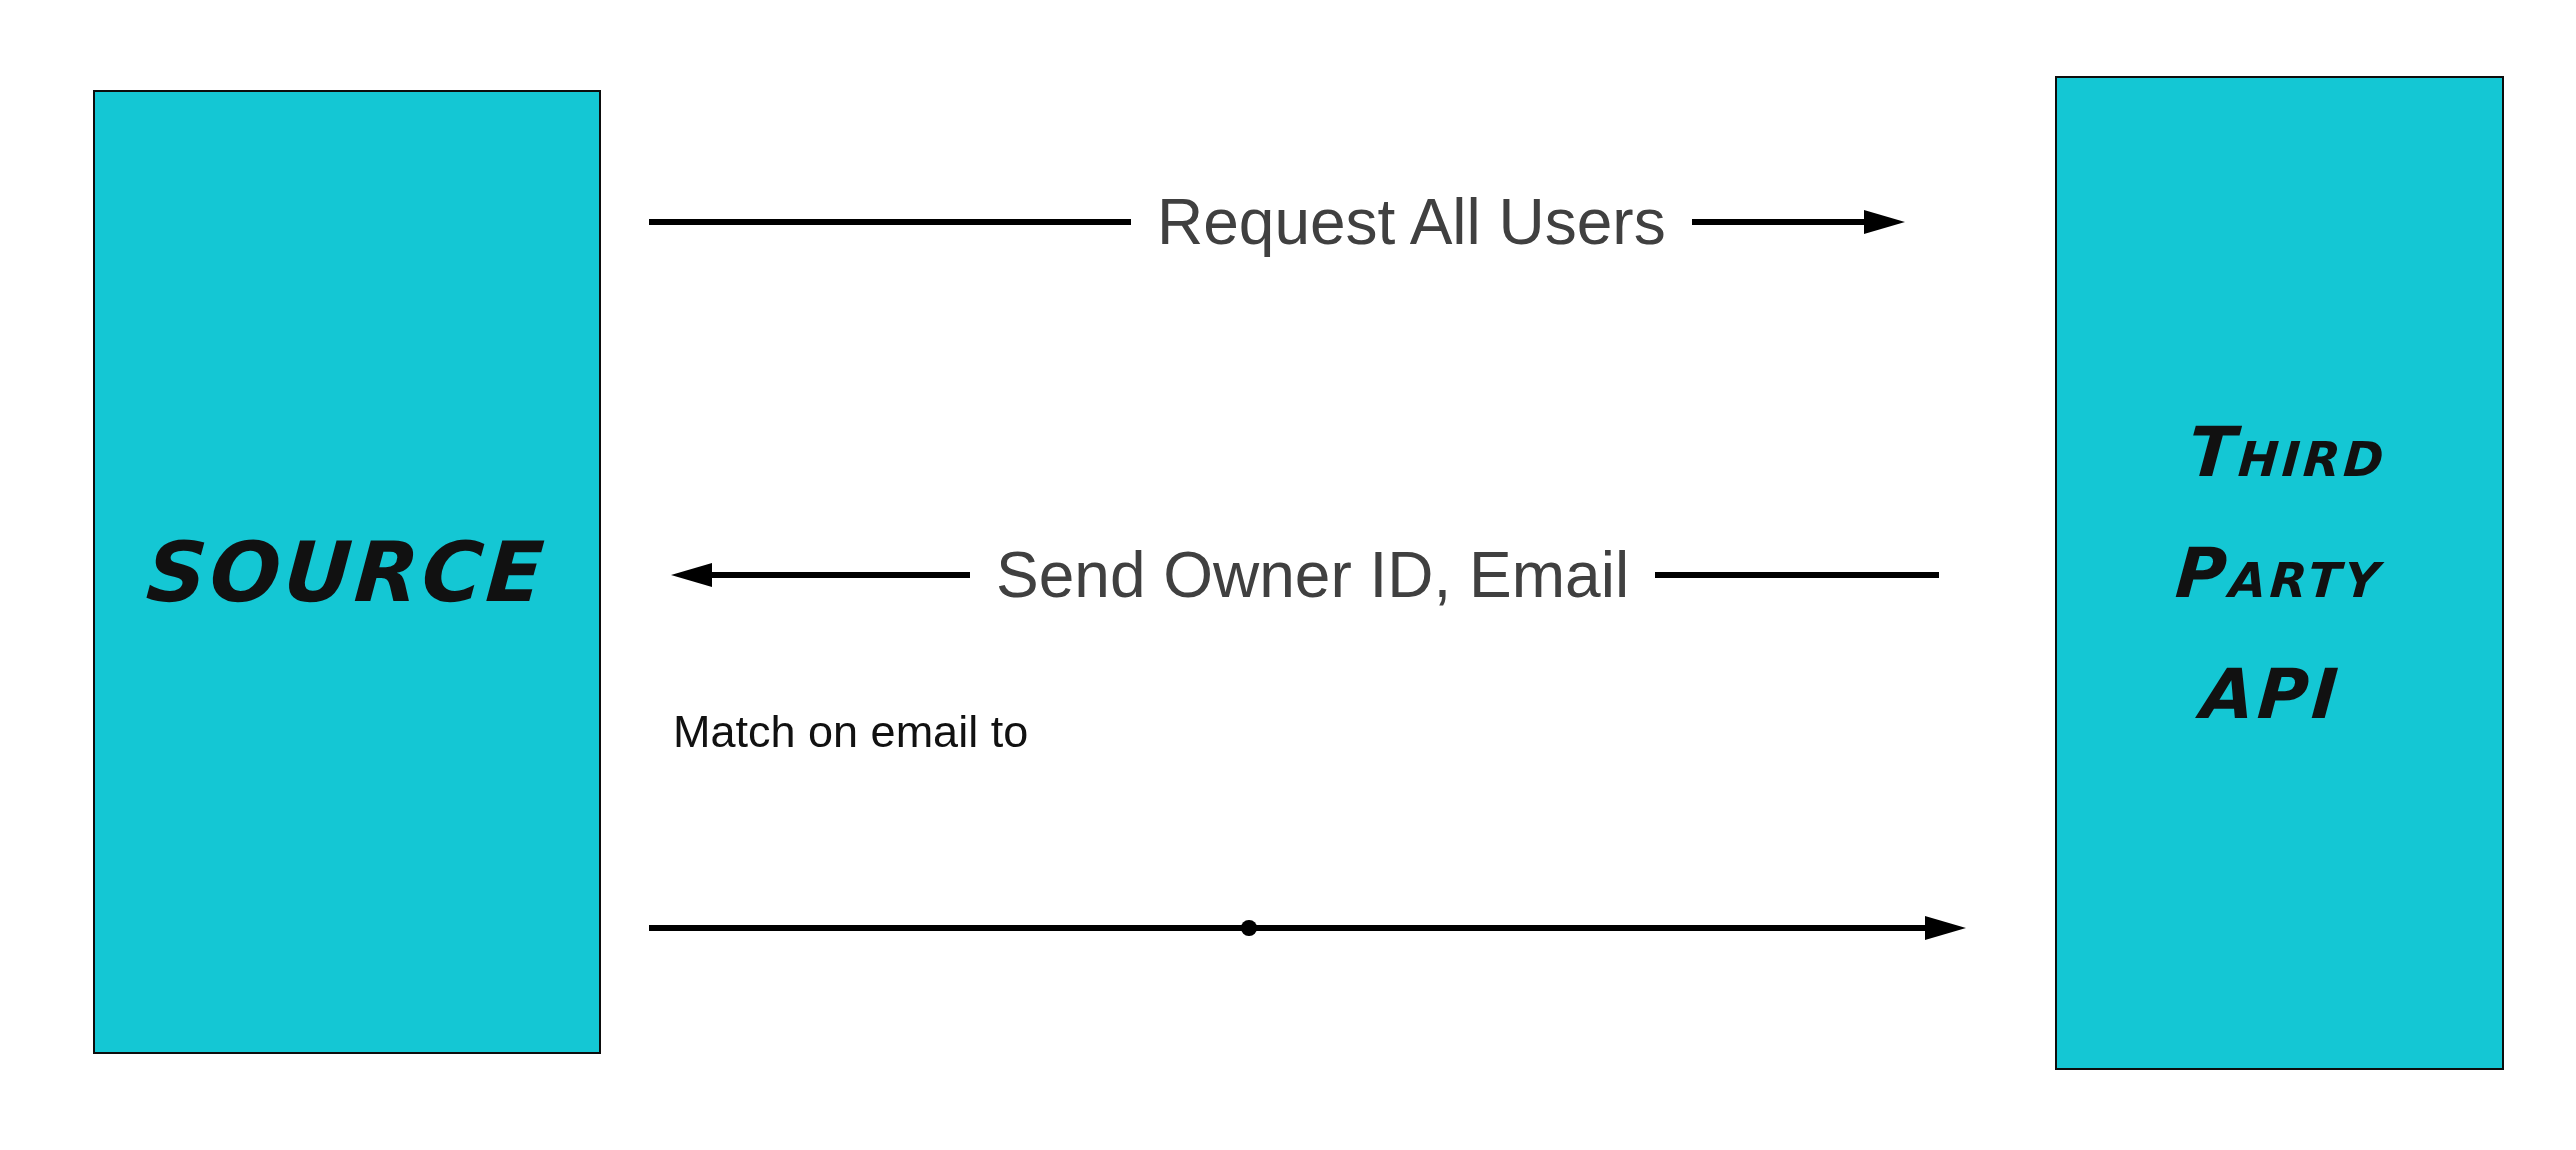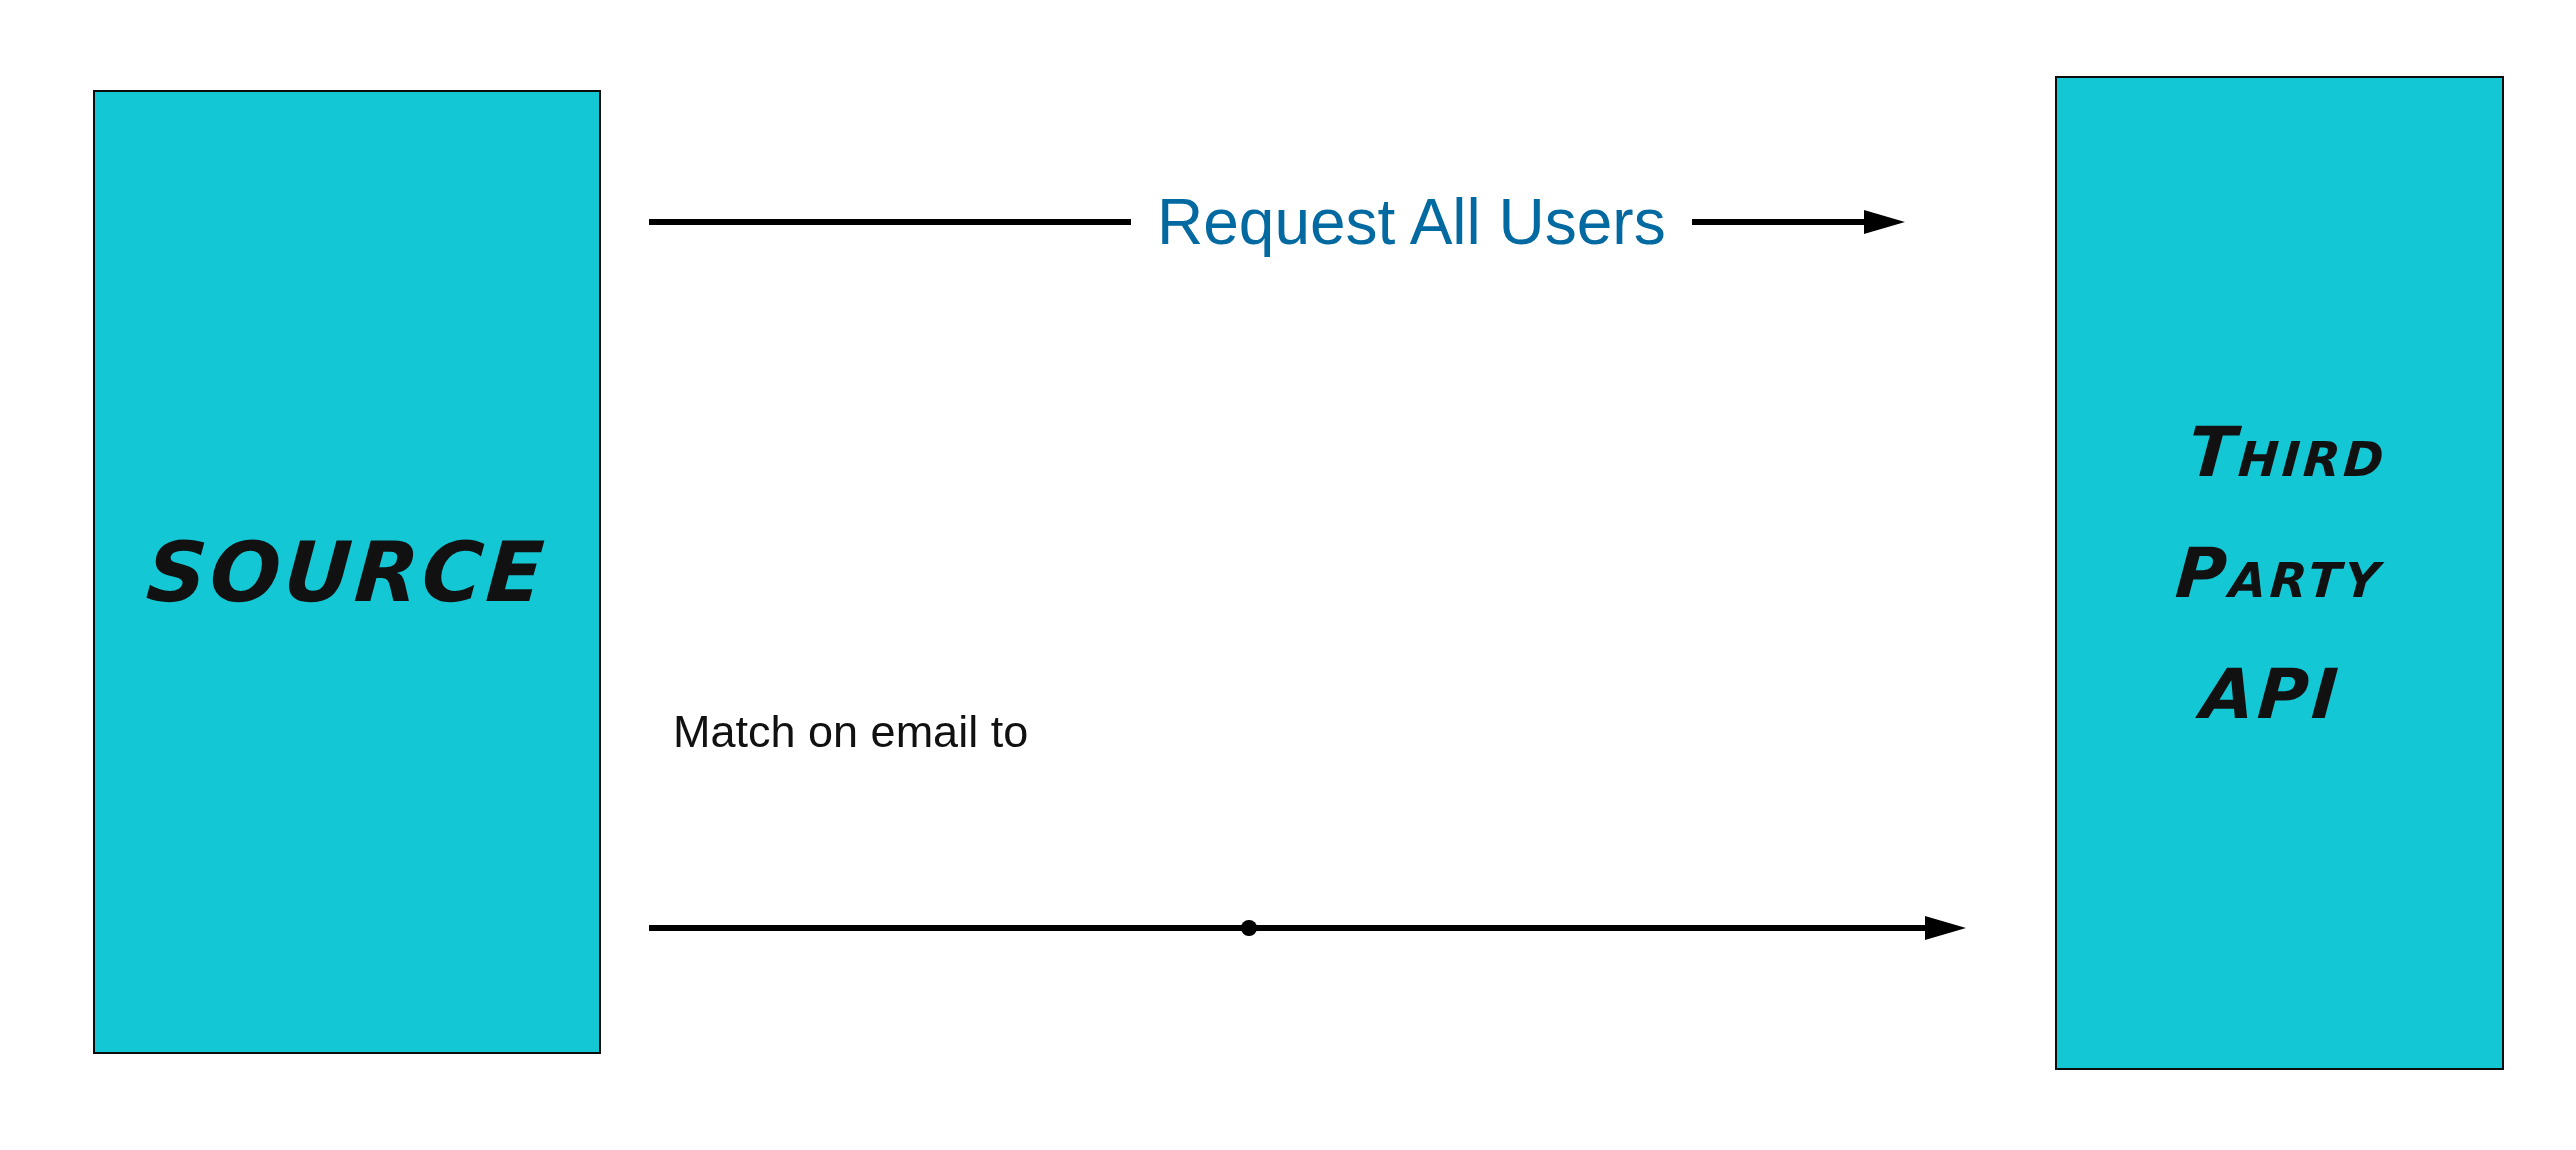--- a/index.html
+++ b/index.html
@@ -41,21 +41,21 @@
   .arrow-row {
     position: absolute;
     display: flex;
     align-items: center;
     height: 86px;
   }
   .line { height: 5.2px; background: #000000; }
   .grow { flex: 1 1 auto; }
   .arrow-label {
     font-size: 64px;
-    color: #0369a1;
+    color: #404040;
     white-space: nowrap;
     margin: 0 26px;
   }
   .head {
     width: 0; height: 0;
     border-top: 12px solid transparent;
     border-bottom: 12px solid transparent;
     flex: 0 0 auto;
   }
   .head.right { border-left: 41px solid #000000; }
@@ -116,20 +116,26 @@
     </div>
   </div>
 
   <div class="arrow-row" id="arrow1">
     <div class="line seg1a"></div>
     <div class="arrow-label">Request All Users</div>
     <div class="line grow"></div>
     <div class="head right"></div>
   </div>
 
+  <div class="arrow-row" id="arrow2">
+    <div class="head left"></div>
+    <div class="line seg2a"></div>
+    <div class="arrow-label">Send Owner ID, Email</div>
+    <div class="line grow"></div>
+  </div>
 
   <div class="note">
     <div>Match on email to</div>
   </div>
 
   <div class="arrow-row" id="arrow3">
     <div class="line grow dotline">
       <div class="dot"></div>
     </div>
     <div class="head right"></div>

